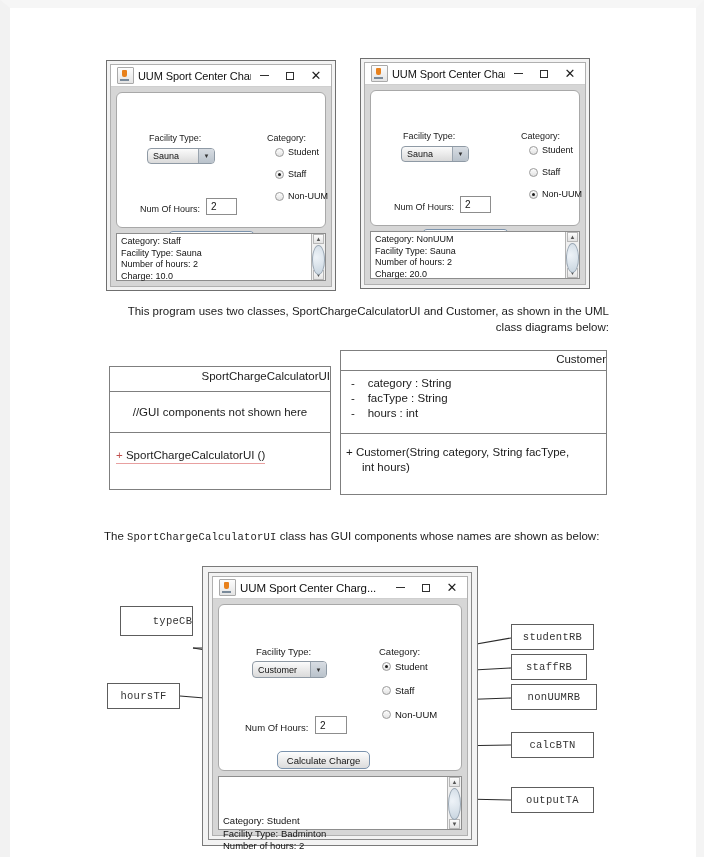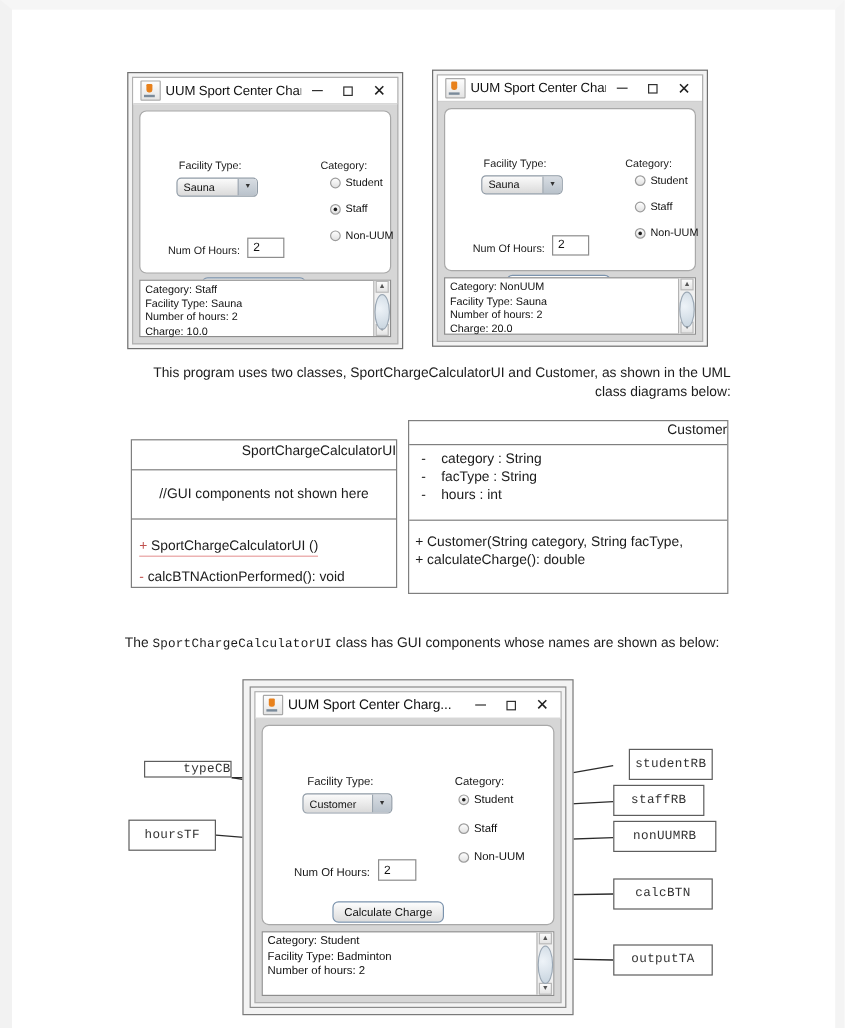--- a/index.html
+++ b/index.html
@@ -317,24 +317,20 @@
       <div class="cname">SportChargeCalculatorUI</div>
     </div>
     <div class="sec" style="height:41px;display:flex;align-items:center;justify-content:center;">
       <div class="line">//GUI components not shown here</div>
     </div>
     <div class="sec" style="height:56px;padding:15px 0 0 6px;">
       <div class="line" style="margin-bottom:10px;">
         <span class="redunder"><span class="plus">+</span>
         <span>SportChargeCalculatorUI ()</span></span>
       </div>
-      <div class="line">
-        <span class="minus">-</span>
-        <span>calcBTNActionPerformed(): void</span>
-      </div>
     </div>
   </div>
 
   <div class="uml" style="left:330px;top:342px;width:267px;height:145px;">
     <div class="sec" style="height:20px;">
       <div class="cname" style="padding:2px 0 0 0;">Customer</div>
     </div>
     <div class="sec" style="height:63px;padding:5px 0 0 10px;">
       <div class="line">
         <span>-</span>&nbsp;&nbsp;&nbsp;
@@ -347,23 +343,22 @@
       <div class="line">
         <span>-</span>&nbsp;&nbsp;&nbsp;
         <span>hours : int</span>
       </div>
     </div>
     <div class="sec" style="height:62px;padding:11px 0 0 5px;">
       <div class="line">
         <span>+</span>
         <span>Customer(String category, String facType,</span>
       </div>
-      <div class="line">
-        <span>+</span>
-        <span>calculateCharge(): double</span>
+      <div class="line" style="padding-left:16px;">
+        <span>int hours)</span>
       </div>
     </div>
   </div>
 
   <div class="para" style="left:94px;top:521px;">
     <span>The </span><span class="mono">SportChargeCalculatorUI</span><span> class has GUI components whose names are shown as below:</span>
   </div>
 
   <svg class="anno-svg" width="704" height="857">
     <defs>
@@ -424,38 +419,38 @@
             </div>
             <div class="radio" style="left:163px;top:104px;font-size:9.5px;">
               <span class="rdot"></span>
               <span>Non-UUM</span>
             </div>
             <span class="lbl" style="left:26px;top:117px;font-size:9.5px;">Num Of Hours:</span>
             <div class="tfield" style="left:96px;top:111px;width:32px;height:18px;">2</div>
             <div class="btn" style="left:58px;top:146px;width:93px;height:18px;">Calculate Charge</div>
           </div>
           <div class="outputarea" style="height:54px;">
-            <div class="otext" style="font-size:9.5px;line-height:12.5px;">
+            <div class="otext" style="font-size:9.5px;line-height:12.5px;margin-top:36px;">
               <div>Category: Student</div>
               <div>Facility Type: Badminton</div>
               <div>Number of hours: 2</div>
             </div>
             <div class="scroll">
               <span class="sbtn">▲</span>
               <span class="thumb" style="height:32px;"></span>
               <span class="sbtn">▼</span>
             </div>
           </div>
         </div>
       </div>
     </div>
   </div>
 
-  <div class="callout" style="left:110px;top:626px;width:73px;height:14px;padding-left:32px;">typeCB</div>
+  <div class="callout" style="left:110px;top:598px;width:73px;height:30px;padding-left:32px;">typeCB</div>
   <div class="callout" style="left:97px;top:675px;width:73px;height:26px;">hoursTF</div>
-  <div class="callout" style="left:514px;top:616px;width:70px;height:26px;">studentRB</div>
+  <div class="callout" style="left:501px;top:616px;width:83px;height:26px;">studentRB</div>
   <div class="callout" style="left:501px;top:646px;width:76px;height:26px;">staffRB</div>
   <div class="callout" style="left:501px;top:676px;width:86px;height:26px;">nonUUMRB</div>
   <div class="callout" style="left:501px;top:724px;width:83px;height:26px;">calcBTN</div>
   <div class="callout" style="left:501px;top:779px;width:83px;height:26px;text-align:center;">outputTA</div>
 
 </div>
 </div>
 
 </body></html>

